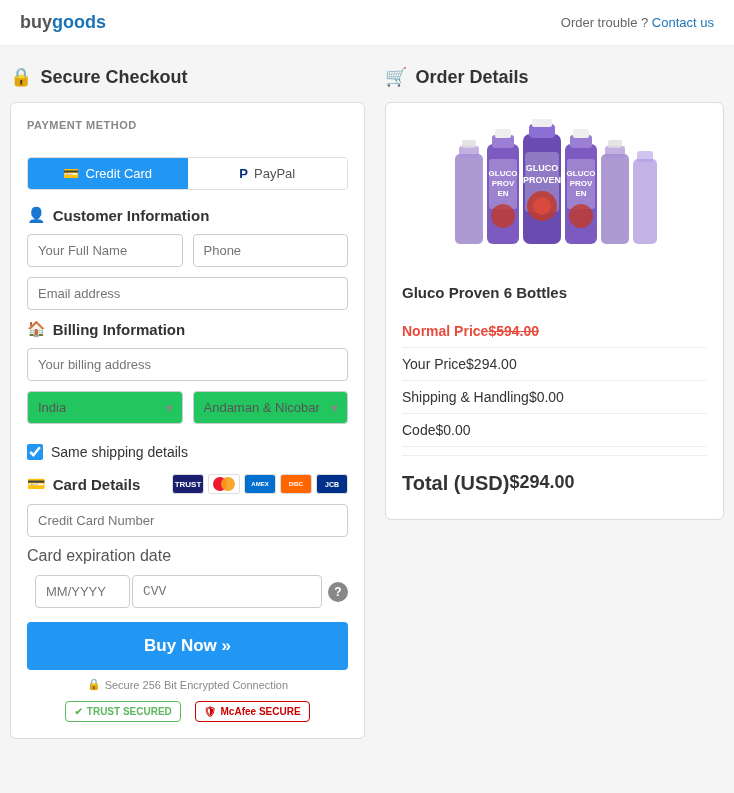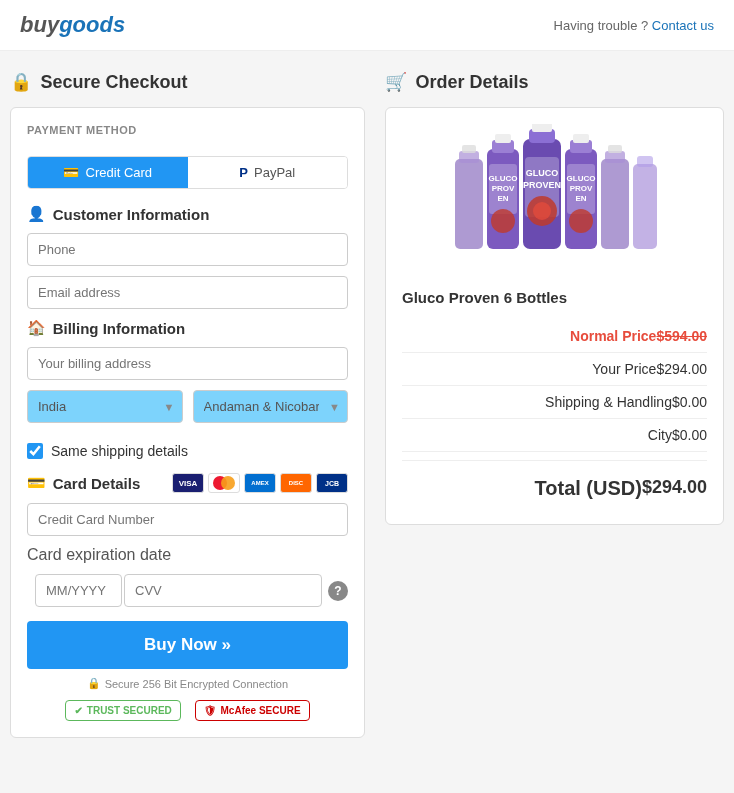--- a/index.html
+++ b/index.html
@@ -11,24 +11,23 @@
     }
     .header {
       background: #fff;
       padding: 12px 20px;
       display: flex;
       align-items: center;
       justify-content: space-between;
       border-bottom: 1px solid #eee;
     }
     .logo {
-      font-size: 22px;
+      font-size: 18px;
       font-weight: bold;
       color: #1a73b8;
-      font-style: italic;
     }
     .header-right {
       font-size: 13px;
       color: #666;
     }
     .header-right a {
       color: #1a73b8;
       text-decoration: none;
     }
     .main-container {
@@ -58,21 +57,21 @@
       background: #fff;
       border: 1px solid #ddd;
       border-radius: 6px;
       padding: 16px;
     }
     .payment-method-label {
       font-size: 11px;
       font-weight: bold;
       color: #888;
       letter-spacing: 0.5px;
-      margin-bottom: 20px;
+      margin-bottom: 26px;
       text-transform: uppercase;
     }
     .payment-tabs {
       display: flex;
       border: 1px solid #ddd;
       border-radius: 4px;
       overflow: hidden;
       margin-bottom: 16px;
     }
     .payment-tab {
@@ -121,21 +120,21 @@
       position: relative;
       flex: 1;
     }
     .form-select {
       width: 100%;
       padding: 8px 28px 8px 10px;
       border: 1px solid #ccc;
       border-radius: 4px;
       font-size: 13px;
       color: #555;
-      background: #7dd3fc;
+      background: #22c55e;
       appearance: none;
       cursor: pointer;
     }
     .select-arrow {
       position: absolute;
       right: 8px;
       top: 50%;
       transform: translateY(-50%);
       pointer-events: none;
       color: #888;
@@ -193,20 +192,21 @@
       gap: 6px;
       flex: 1;
     }
     .cvv-input {
       flex: 1;
       padding: 8px 10px;
       border: 1px solid #ccc;
       border-radius: 4px;
       font-size: 13px;
       color: #999;
+      font-family: Liberation Mono, monospace;
     }
     .help-icon {
       width: 20px;
       height: 20px;
       background: #888;
       border-radius: 50%;
       color: #fff;
       font-size: 12px;
       font-weight: bold;
       display: flex;
@@ -277,21 +277,21 @@
     
     .product-name {
       font-size: 15px;
       font-weight: bold;
       color: #333;
       text-align: left;
       margin-bottom: 14px;
     }
     .price-row {
       display: flex;
-      justify-content: flex-end;
+      justify-content: flex-start;
       padding: 8px 0;
       border-bottom: 1px solid #eee;
       font-size: 14px;
     }
     .price-row:last-child {
       border-bottom: none;
     }
     .price-row.normal-price .label { color: #e74c3c; font-weight: bold; }
     .price-row.normal-price .value { color: #e74c3c; text-decoration: line-through; font-weight: bold; }
     .price-row.total .label { font-size: 20px; font-weight: bold; }
@@ -299,21 +299,21 @@
     .divider { border: none; border-top: 1px solid #eee; margin: 8px 0; }
   </style>
 </head>
 <body>
 
 <div class="header">
   <div class="logo">
     <span style="color:#555;font-weight:bold;">buy</span><span style="color:#1a73b8;font-weight:bold;">goods</span>
   </div>
   <div class="header-right">
-    <span>Having trouble ?</span>
+    <span>Order trouble ?</span>
     <a href="#">Contact us</a>
   </div>
 </div>
 
 <div class="main-container">
 
   <div class="left-panel">
     <div class="section-title">
       <span>🔒</span>
       <span>Secure Checkout</span>
@@ -332,20 +332,21 @@
           <span>PayPal</span>
         </div>
       </div>
 
       
       <div class="subsection-title">
         <span>👤</span>
         <span>Customer Information</span>
       </div>
       <div class="form-row">
+        <input type="text" class="form-input" placeholder="Your Full Name" style="">
         <input type="text" class="form-input" placeholder="Phone" style="">
       </div>
       <div class="form-row">
         <input type="text" class="form-input" placeholder="Email address" style="">
       </div>
 
       
       <div class="subsection-title">
         <span>🏠</span>
         <span>Billing Information</span>
@@ -374,21 +375,21 @@
         <label>Same shipping details</label>
       </div>
 
       
       <div class="card-details-header">
         <div class="subsection-title" style="margin-bottom:0">
           <span>💳</span>
           <span>Card Details</span>
         </div>
         <div class="card-icons">
-          <div class="card-icon visa">VISA</div>
+          <div class="card-icon visa">TRUST</div>
           <div class="card-icon" style="background:#fff;border:1px solid #ddd;padding:1px;">
             <svg width="28" height="18" viewBox="0 0 28 18">
               <circle cx="10" cy="9" r="7" fill="#eb001b" opacity="0.9"></circle>
               <circle cx="18" cy="9" r="7" fill="#f79e1b" opacity="0.9"></circle>
             </svg>
           </div>
           <div class="card-icon amex">AMEX</div>
           <div class="card-icon disc">DISC</div>
           <div class="card-icon jcb">JCB</div>
         </div>
@@ -489,21 +490,21 @@
       </div>
       <div class="price-row">
         <span class="label">Your Price</span>
         <span class="value">$294.00</span>
       </div>
       <div class="price-row">
         <span class="label">Shipping &amp; Handling</span>
         <span class="value">$0.00</span>
       </div>
       <div class="price-row">
-        <span class="label">City</span>
+        <span class="label">Code</span>
         <span class="value">$0.00</span>
       </div>
       <hr class="divider">
       <div class="price-row total">
         <span class="label">Total (USD)</span>
         <span class="value">$294.00</span>
       </div>
     </div>
   </div>
 </div>

